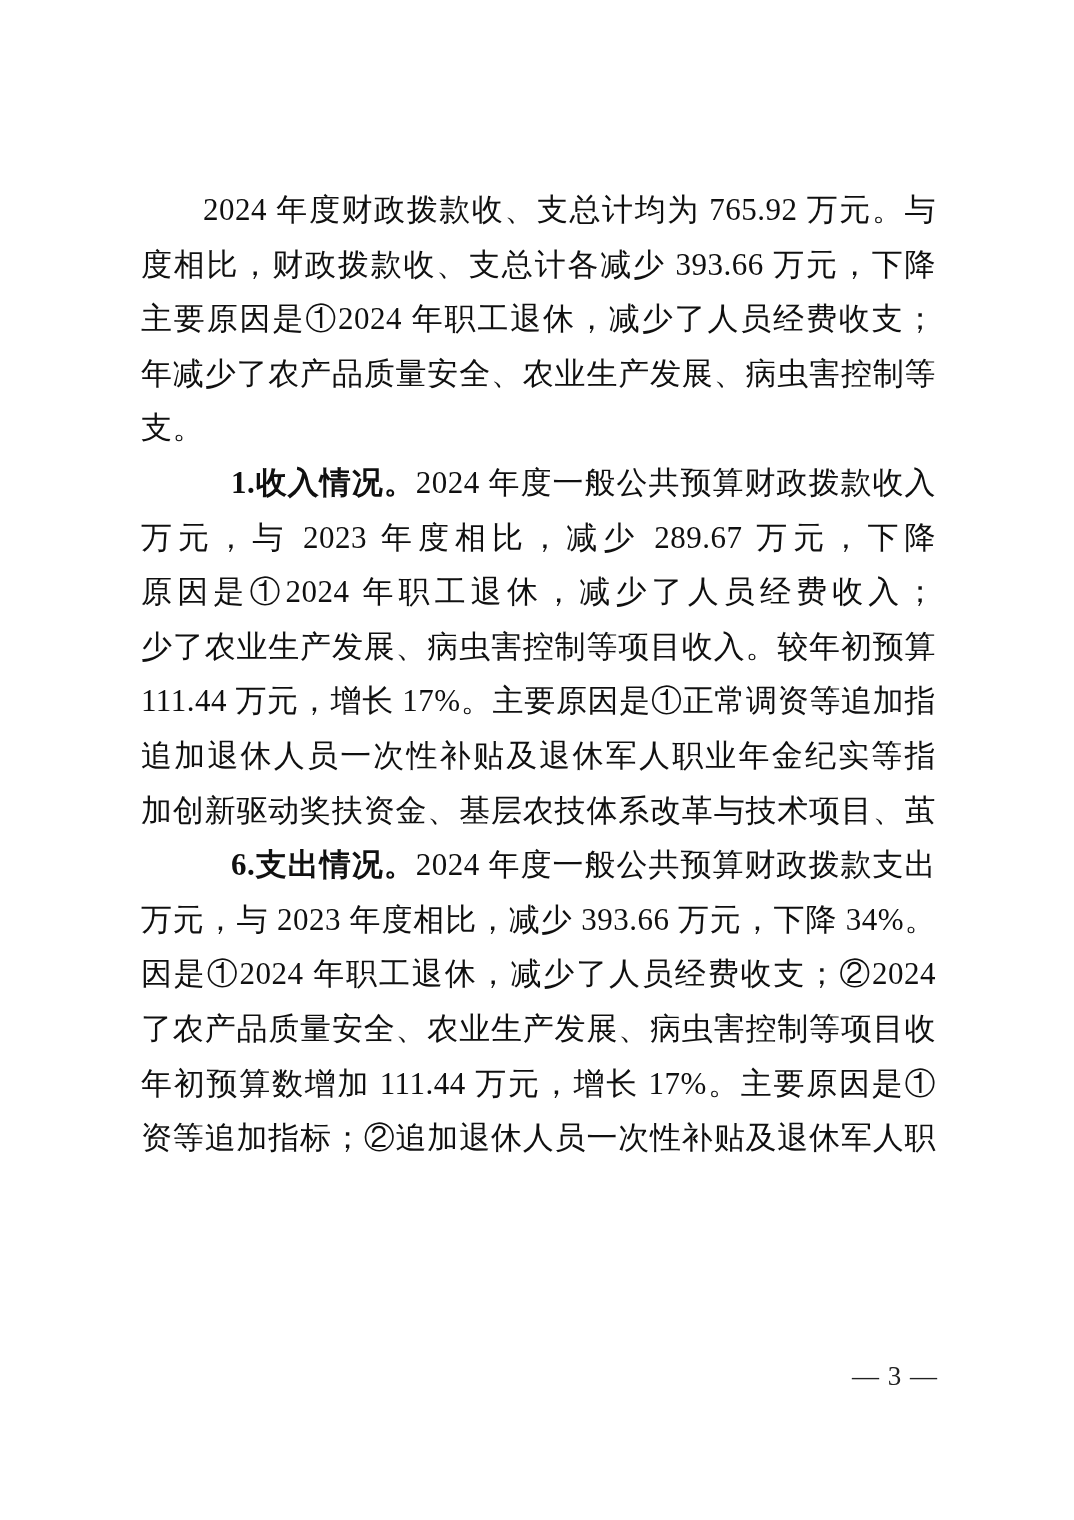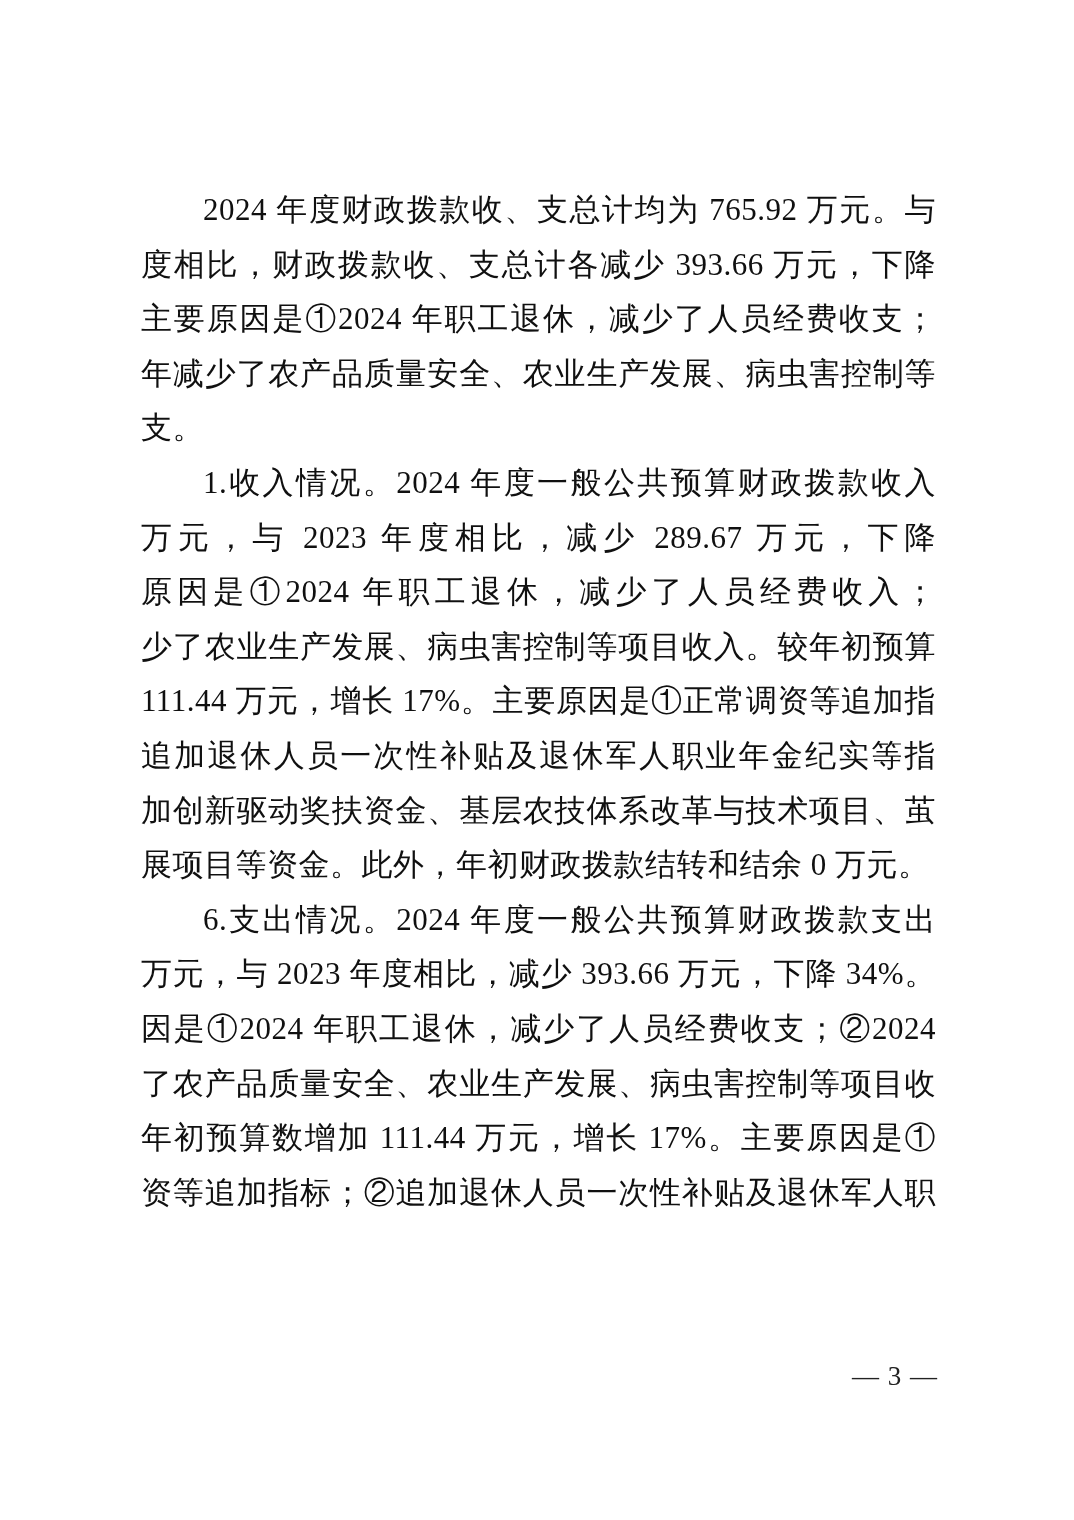--- a/index.html
+++ b/index.html
@@ -37,21 +37,22 @@
     text-align: left;
     text-align-last: left;
   }
   .line.indent {
     text-indent: 2em;
   }
   .line.heading {
     font-weight: bold;
   }
   .bold-prefix {
-    font-weight: normal;
+    font-weight: bold;
+    margin-left: 28px;
   }
   .page-footer {
     position: absolute;
     top: 1356px;
     right: 136px;
     font-size: 27px;
     line-height: 40px;
     color: #222222;
     letter-spacing: 1px;
   }
@@ -66,21 +67,20 @@
       <div class="line">主要原因是①2024 年职工退休，减少了人员经费收支；②2024</div>
       <div class="line">年减少了农产品质量安全、农业生产发展、病虫害控制等项目收</div>
       <div class="line no-fill">支。</div>
       <div class="line indent"><span class="bold-prefix">1.收入情况。</span>2024 年度一般公共预算财政拨款收入 765.92</div>
       <div class="line">万元，与 2023 年度相比，减少 289.67 万元，下降 27.4%。主要</div>
       <div class="line">原因是①2024 年职工退休，减少了人员经费收入；②2024 年减</div>
       <div class="line">少了农业生产发展、病虫害控制等项目收入。较年初预算数增加</div>
       <div class="line">111.44 万元，增长 17%。主要原因是①正常调资等追加指标；②</div>
       <div class="line">追加退休人员一次性补贴及退休军人职业年金纪实等指标；③追</div>
       <div class="line">加创新驱动奖扶资金、基层农技体系改革与技术项目、茧丝绸发</div>
-      <div class="line no-fill">展项目等资金。此外，年初财政拨款结转和结余 0 万元。</div>
       <div class="line indent"><span class="bold-prefix">6.支出情况。</span>2024 年度一般公共预算财政拨款支出 765.92</div>
       <div class="line">万元，与 2023 年度相比，减少 393.66 万元，下降 34%。主要原</div>
       <div class="line">因是①2024 年职工退休，减少了人员经费收支；②2024 年减少</div>
       <div class="line">了农产品质量安全、农业生产发展、病虫害控制等项目收支。较</div>
       <div class="line">年初预算数增加 111.44 万元，增长 17%。主要原因是①正常调</div>
       <div class="line">资等追加指标；②追加退休人员一次性补贴及退休军人职业年金</div>
     </main>
   <footer class="page-footer">— 3 —</footer>
 </div>
 

